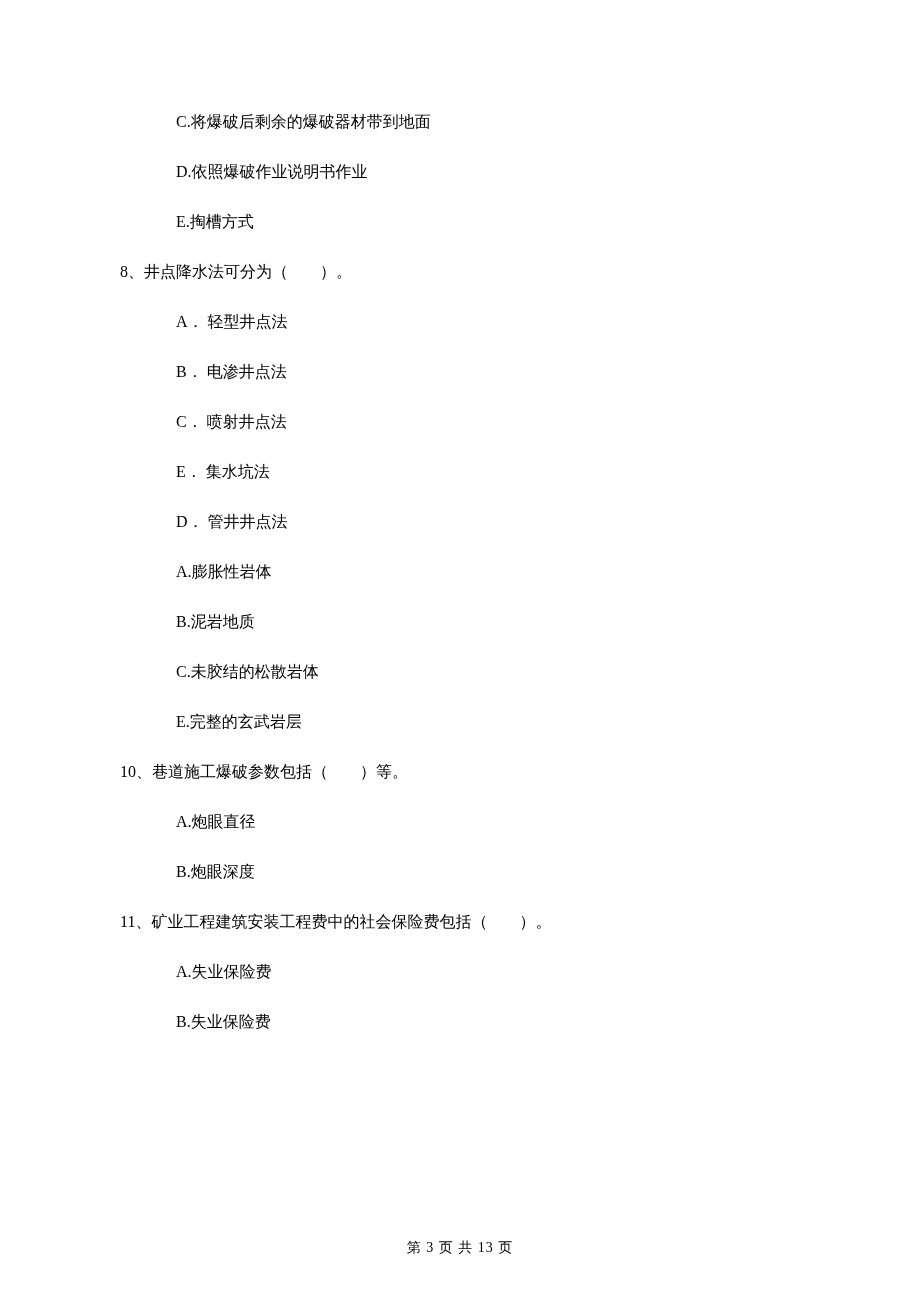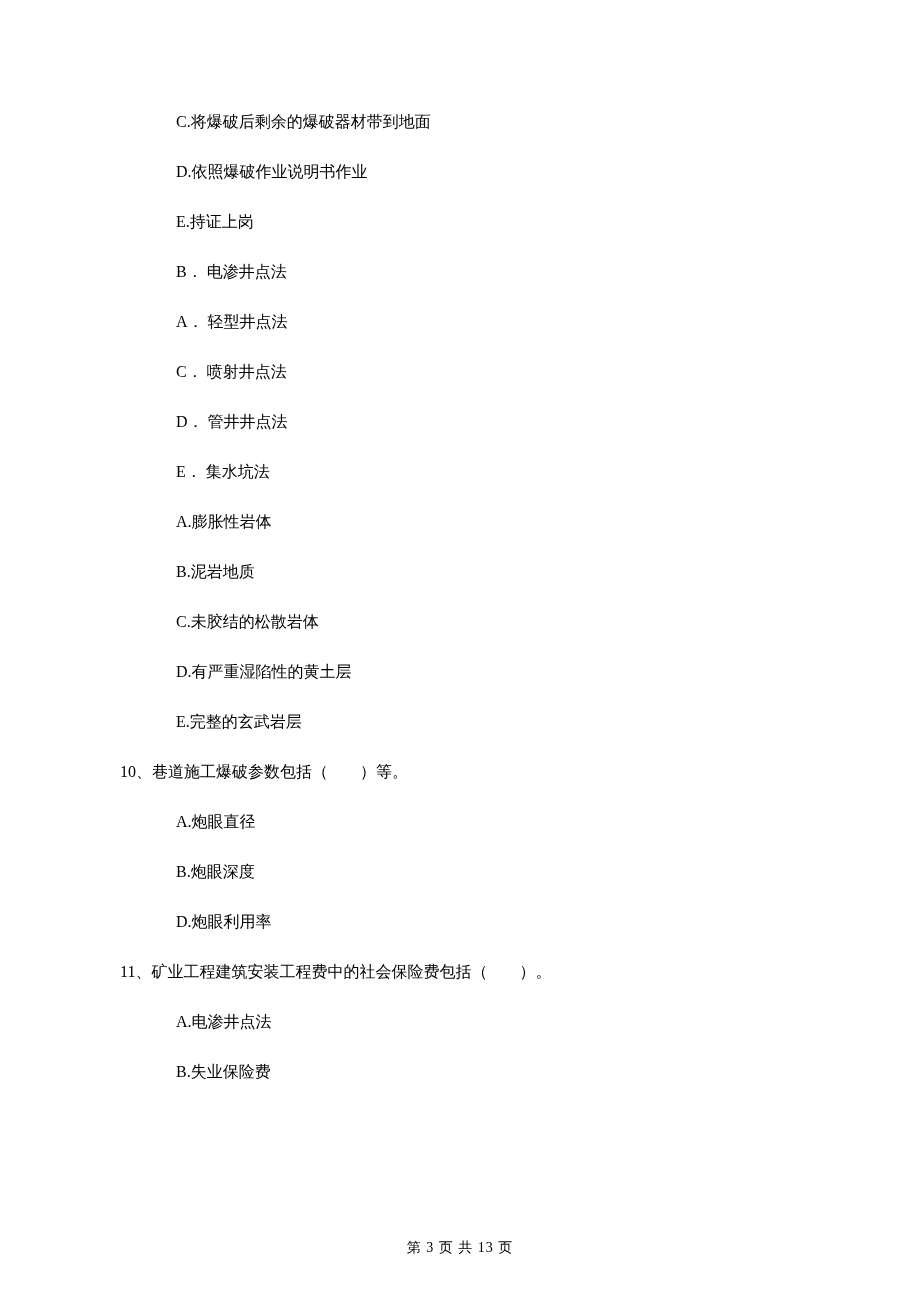--- a/index.html
+++ b/index.html
@@ -38,37 +38,36 @@
     letter-spacing: 1px;
   }
 </style>
 </head>
 <body>
 
 <div class="page">
 
   <div class="option">C.将爆破后剩余的爆破器材带到地面</div>
   <div class="option">D.依照爆破作业说明书作业</div>
-  <div class="option">E.持证上岗</div>
+  <div class="option">E.掏槽方式</div>
 
+  <div class="question">8、井点降水法可分为（　　）。</div>
+  <div class="option">A． 轻型井点法</div>
   <div class="option">B． 电渗井点法</div>
-  <div class="option">A． 轻型井点法</div>
   <div class="option">C． 喷射井点法</div>
+  <div class="option">E． 集水坑法</div>
   <div class="option">D． 管井井点法</div>
-  <div class="option">E． 集水坑法</div>
 
   <div class="option">A.膨胀性岩体</div>
   <div class="option">B.泥岩地质</div>
   <div class="option">C.未胶结的松散岩体</div>
-  <div class="option">D.有严重湿陷性的黄土层</div>
   <div class="option">E.完整的玄武岩层</div>
 
   <div class="question">10、巷道施工爆破参数包括（　　）等。</div>
   <div class="option">A.炮眼直径</div>
   <div class="option">B.炮眼深度</div>
-  <div class="option">D.炮眼利用率</div>
 
   <div class="question">11、矿业工程建筑安装工程费中的社会保险费包括（　　）。</div>
-  <div class="option">A.电渗井点法</div>
+  <div class="option">A.失业保险费</div>
   <div class="option">B.失业保险费</div>
 
   <div class="footer">第 3 页 共 13 页</div>
 </div>
 
 </body></html>

